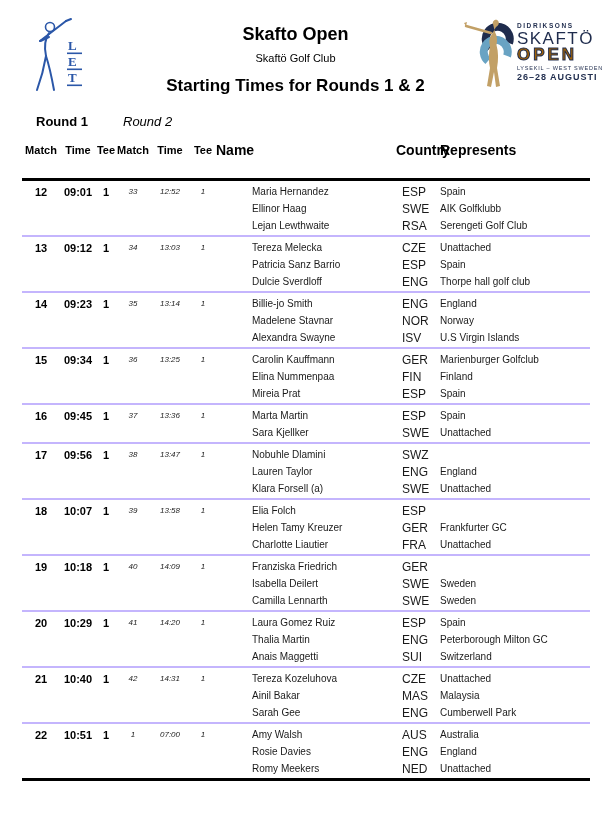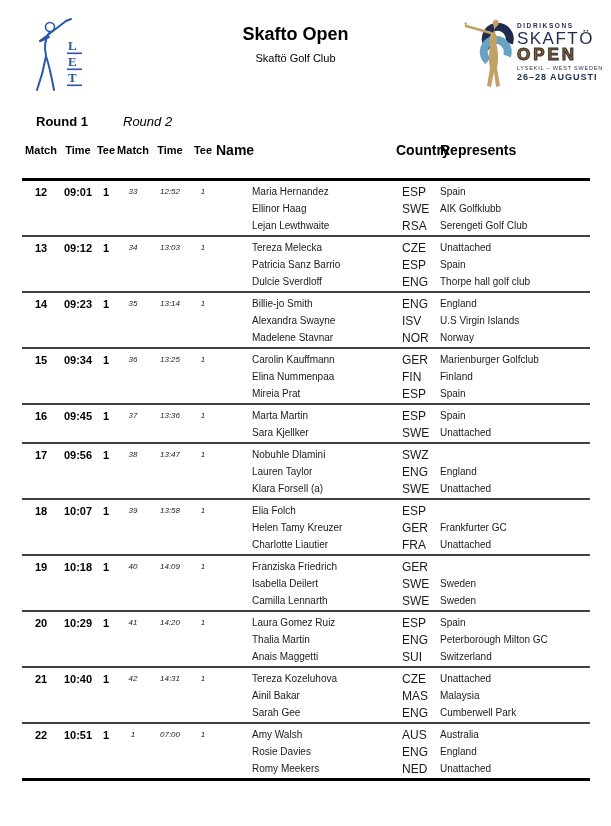--- a/index.html
+++ b/index.html
@@ -36,21 +36,21 @@
   .grid {
     display:grid;
     grid-template-columns:38px 36px 20px 34px 40px 26px 180px 44px 1fr;
     align-items:center;
   }
   .col-row { margin:0 21px 0 22px; padding-top:8px; padding-bottom:20px; }
   .col-row .h1c { font-size:11px; font-weight:bold; text-align:center; }
   .col-row .h2c { font-size:14px; font-weight:bold; text-align:left; }
 
   .table-body { margin:0 21px 0 22px; border-top:3px solid #000; border-bottom:3px solid #000; }
-  .group { border-bottom:2px solid #404040; padding:2px 0 1px; }
+  .group { border-bottom:2px solid #c4b5fd; padding:2px 0 1px; }
   .group:last-child { border-bottom:none; }
   .row { height:17px; }
   .r1c { font-size:11px; font-weight:bold; text-align:center; }
   .r2c { font-size:8px; font-style:italic; text-align:center; color:#222; }
   .nmc { font-size:10px; text-align:left; color:#1a1a1a;padding-left:36px; }
   .ctc { font-size:12px; text-align:left; padding-left:6px; color:#1a1a1a; }
   .rpc { font-size:10px; text-align:left; color:#1a1a1a; }
 </style>
 </head>
 <body>
@@ -79,20 +79,21 @@
           <rect x="43" y="38.5" width="15" height="1.6"></rect>
           <rect x="43" y="54.5" width="15" height="1.6"></rect>
           <rect x="43" y="70.5" width="15" height="1.6"></rect>
         </g>
       </svg>
     </div>
 
     <div class="titles">
       <div class="doc-title">Skafto Open</div>
       <div class="doc-sub">Skaftö Golf Club</div>
+      <div class="doc-heading">Starting Times for Rounds 1 &amp; 2</div>
     </div>
 
     <div class="event-logo">
       <svg width="52" height="80" viewBox="0 0 52 80">
 
         <path d="M 27 36 A 12 12 0 1 1 46 31" fill="none" stroke="#1f2c4d" stroke-width="8"></path>
         <path d="M 44 44 A 12 12 0 1 0 25 49" fill="none" stroke="#69a3c3" stroke-width="8"></path>
 
         <line x1="3" y1="14" x2="28" y2="21" stroke="#c2a066" stroke-width="2.4" stroke-linecap="round"></line>
         <path d="M3 14 l-2 -3 l3 -1 z" fill="#c2a066"></path>
@@ -214,35 +215,35 @@
           <div class="ctc">ENG</div>
           <div class="rpc">England</div>
         </div>
         <div class="grid row">
           <div class="r1c"></div>
           <div class="r1c"></div>
           <div class="r1c"></div>
           <div class="r2c"></div>
           <div class="r2c"></div>
           <div class="r2c"></div>
+          <div class="nmc">Madelene Stavnar</div>
+          <div class="ctc">NOR</div>
+          <div class="rpc">Norway</div>
+        </div>
+        <div class="grid row">
+          <div class="r1c"></div>
+          <div class="r1c"></div>
+          <div class="r1c"></div>
+          <div class="r2c"></div>
+          <div class="r2c"></div>
+          <div class="r2c"></div>
           <div class="nmc">Alexandra Swayne</div>
           <div class="ctc">ISV</div>
           <div class="rpc">U.S Virgin Islands</div>
         </div>
-        <div class="grid row">
-          <div class="r1c"></div>
-          <div class="r1c"></div>
-          <div class="r1c"></div>
-          <div class="r2c"></div>
-          <div class="r2c"></div>
-          <div class="r2c"></div>
-          <div class="nmc">Madelene Stavnar</div>
-          <div class="ctc">NOR</div>
-          <div class="rpc">Norway</div>
-        </div>
       </div>
       <div class="group">
         <div class="grid row">
           <div class="r1c">15</div>
           <div class="r1c">09:34</div>
           <div class="r1c">1</div>
           <div class="r2c">36</div>
           <div class="r2c">13:25</div>
           <div class="r2c">1</div>
           <div class="nmc">Carolin Kauffmann</div>

